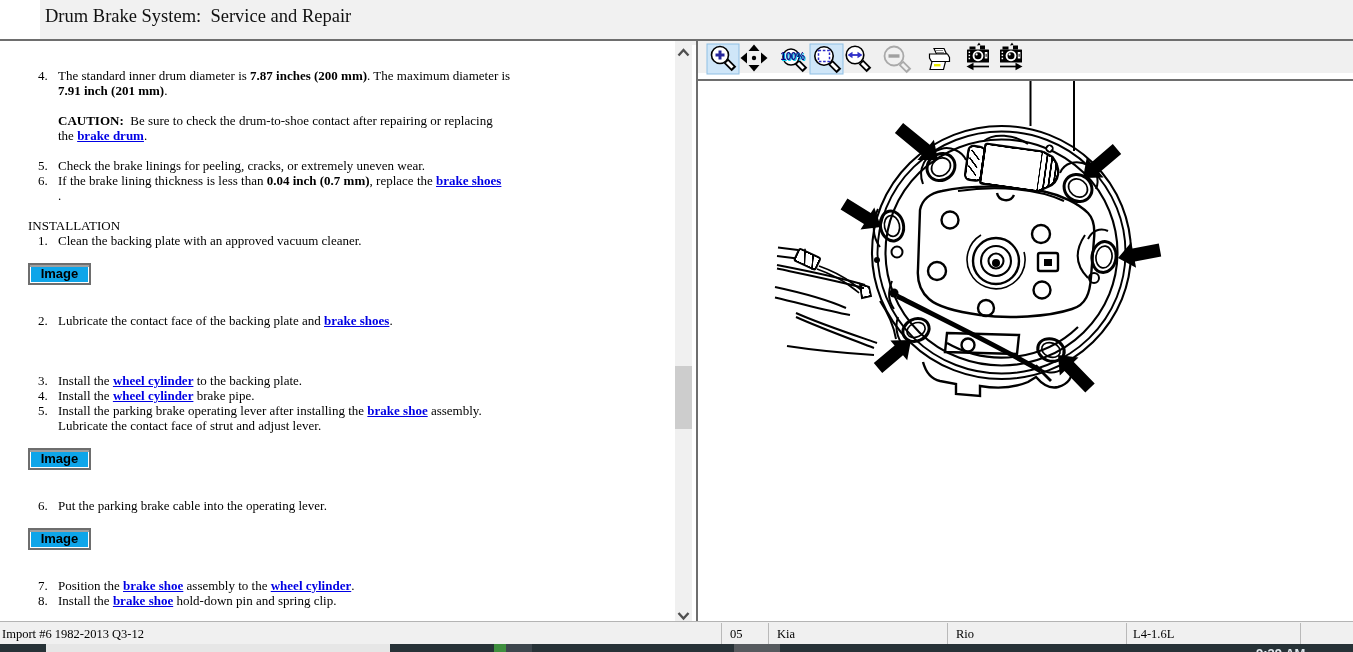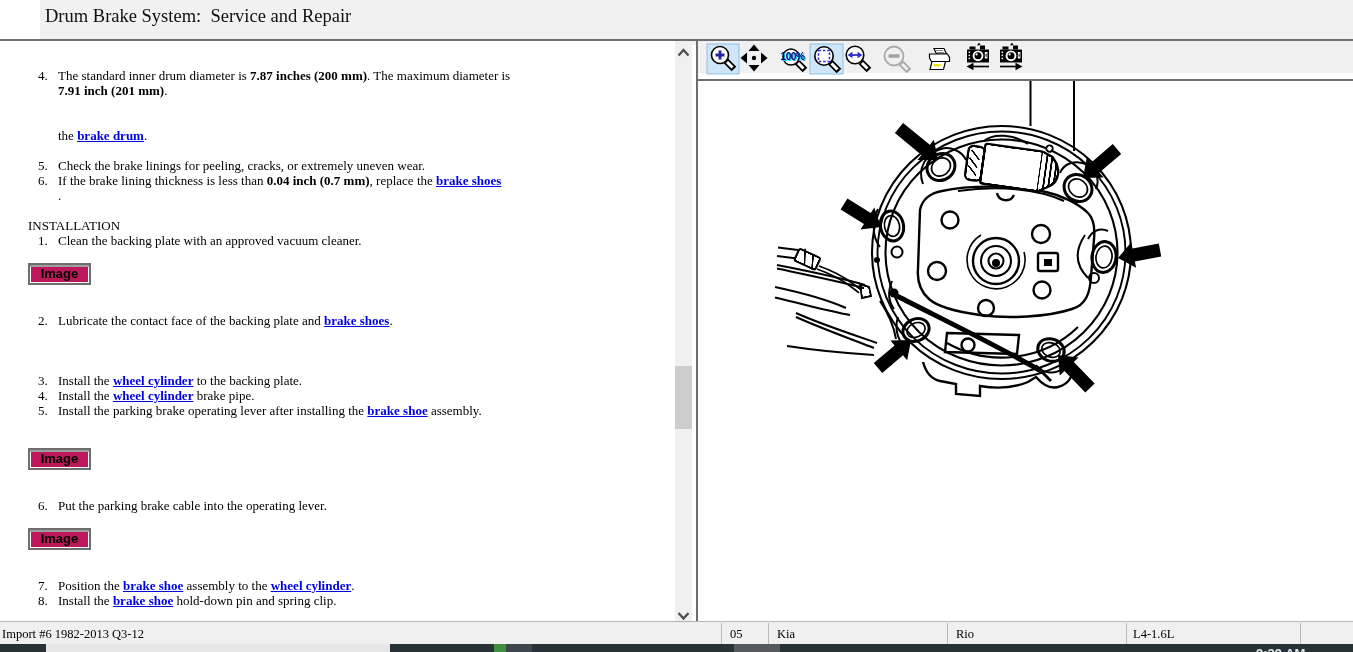--- a/index.html
+++ b/index.html
@@ -6,21 +6,21 @@
   html,body { width:1353px; height:652px; overflow:hidden; background:#fff; }
   body { font-family:"Liberation Serif", serif; position:relative; }
   #titlebar { position:absolute; left:0; top:0; width:1353px; height:45px; background:#f1f1f1;margin-left:40px; }
   #titletext { position:absolute; left:5px; top:6px; font-size:18.5px; color:#101010; }
   #topline { position:absolute; left:0; top:39px; width:1353px; height:2px; background:#6e6e6e; }
   #leftpanel { position:absolute; left:0; top:41px; width:675px; height:581px; background:#fff; font-size:13px; line-height:15px; color:#000; }
   .ln { position:absolute; left:58px; white-space:nowrap; }
   .num { position:absolute; left:-20px; width:13px; }
   .hd { position:absolute; left:28px; font-weight:normal; white-space:nowrap; }
   a.lk { color:#0000e4; font-weight:bold; text-decoration:underline; }
-  .imgbtn { position:absolute; left:28px; width:63px; height:22px; background:#be185d;
+  .imgbtn { position:absolute; left:28px; width:63px; height:22px; background:#0ea5e9;
      border:2px solid #6e6e6e; box-shadow: inset 0 2px 0 #9f9f9f, inset -1px -1px 0 #ffffff, inset 1px 0 0 #ffffff;
      font-family:"Liberation Sans", sans-serif; font-weight:bold; font-size:13px; line-height:17px; text-align:center; color:#000; }
   
   #lscroll { position:absolute; left:675px; top:41px; width:17px; height:581px; background:#f0f0f0; }
   #lthumb { position:absolute; left:675px; top:366px; width:17px; height:63px; background:#cdcdcd; }
   .sarrow { position:absolute; left:675px; width:17px; height:17px; color:#505050; font-family:"Liberation Sans",sans-serif; font-size:11px; text-align:center; }
   
   #vline { position:absolute; left:696px; top:41px; width:2px; height:581px; background:#6e6e6e; }
   #toolbar { position:absolute; left:698px; top:41px; width:655px; height:32px; background:#f0f0f0; }
   #toolbarline { position:absolute; left:698px; top:79px; width:655px; height:2px; background:#6e6e6e; }
@@ -37,31 +37,33 @@
 </head>
 <body>
 <div id="titlebar">
     <div id="titletext">Drum Brake System:&nbsp; Service and Repair</div>
   </div>
 <div id="topline"></div>
 
 <div id="leftpanel">
   <div class="ln" style="top:27px"><span class="num">4.</span>The standard inner drum diameter is <b>7.87 inches (200 mm)</b>. The maximum diameter is</div>
   <div class="ln" style="top:42px"><b>7.91 inch (201 mm)</b>.</div>
+  <div class="ln" style="top:72px"><b>CAUTION:</b>&nbsp; Be sure to check the drum-to-shoe contact after repairing or replacing</div>
   <div class="ln" style="top:87px">the <a class="lk">brake drum</a>.</div>
   <div class="ln" style="top:117px"><span class="num">5.</span>Check the brake linings for peeling, cracks, or extremely uneven wear.</div>
   <div class="ln" style="top:132px"><span class="num">6.</span>If the brake lining thickness is less than <b>0.04 inch (0.7 mm)</b>, replace the <a class="lk">brake shoes</a></div>
   <div class="ln" style="top:147px">.</div>
   <div class="hd" style="top:177px">INSTALLATION</div>
   <div class="ln" style="top:192px"><span class="num">1.</span>Clean the backing plate with an approved vacuum cleaner.</div>
   <div class="imgbtn" style="top:222px">Image</div>
   <div class="ln" style="top:272px"><span class="num">2.</span>Lubricate the contact face of the backing plate and <a class="lk">brake shoes</a>.</div>
   <div class="ln" style="top:332px"><span class="num">3.</span>Install the <a class="lk">wheel cylinder</a> to the backing plate.</div>
   <div class="ln" style="top:347px"><span class="num">4.</span>Install the <a class="lk">wheel cylinder</a> brake pipe.</div>
   <div class="ln" style="top:362px"><span class="num">5.</span>Install the parking brake operating lever after installing the <a class="lk">brake shoe</a> assembly.</div>
+  <div class="ln" style="top:377px">Lubricate the contact face of strut and adjust lever.</div>
   <div class="imgbtn" style="top:407px">Image</div>
   <div class="ln" style="top:457px"><span class="num">6.</span>Put the parking brake cable into the operating lever.</div>
   <div class="imgbtn" style="top:487px">Image</div>
   <div class="ln" style="top:537px"><span class="num">7.</span>Position the <a class="lk">brake shoe</a> assembly to the <a class="lk">wheel cylinder</a>.</div>
   <div class="ln" style="top:552px"><span class="num">8.</span>Install the <a class="lk">brake shoe</a> hold-down pin and spring clip.</div>
 </div>
 
 <div id="lscroll"></div>
 <div id="lthumb"></div>
 <svg class="sarrow" style="top:44px;" width="17" height="12" viewBox="0 0 17 12">

